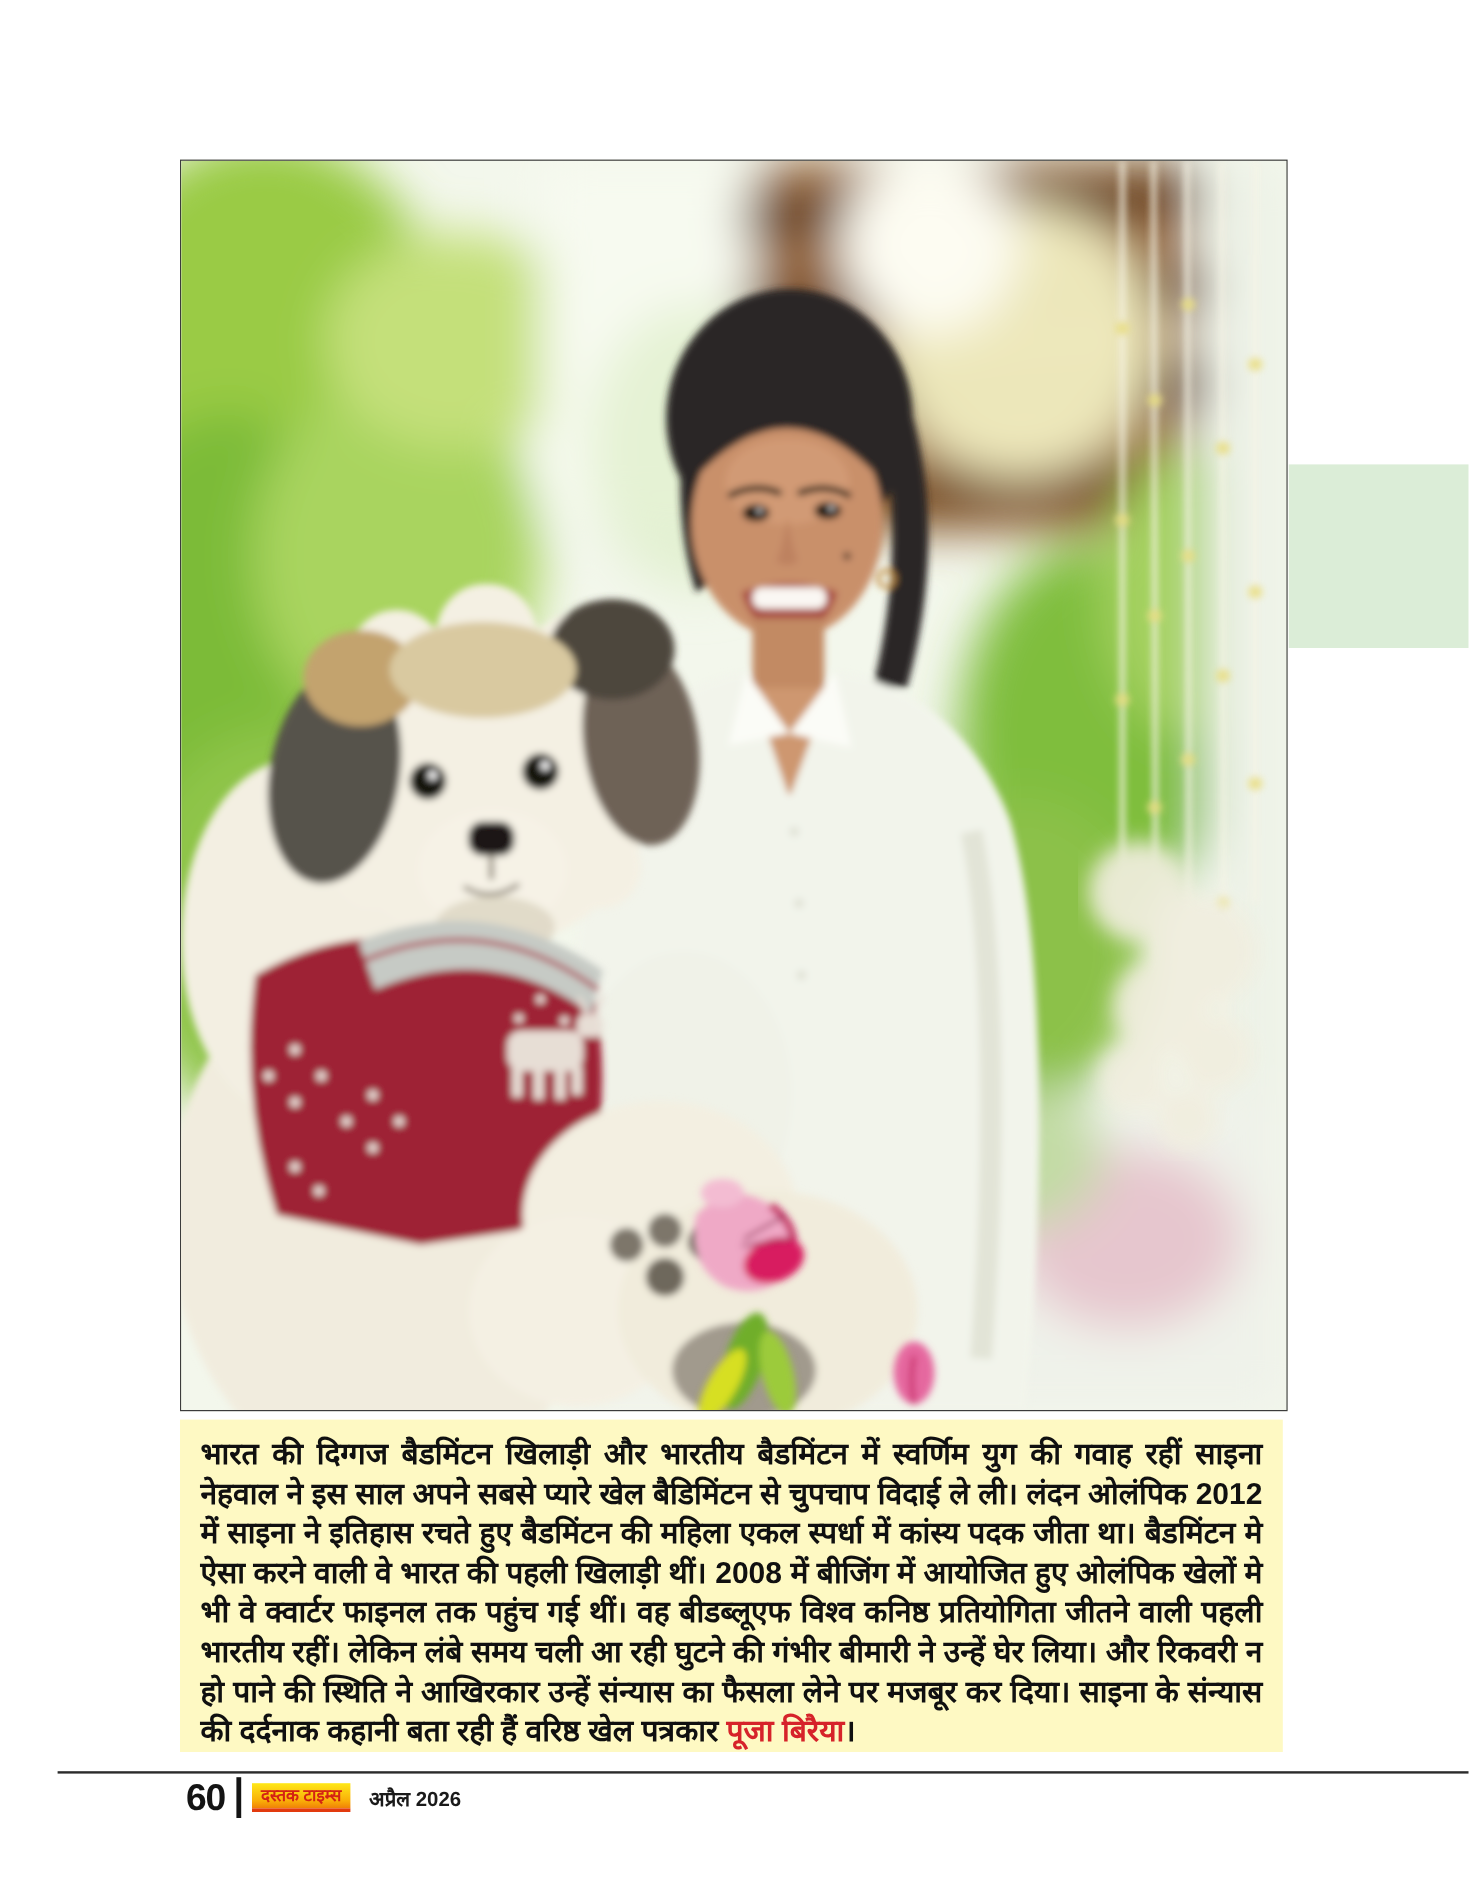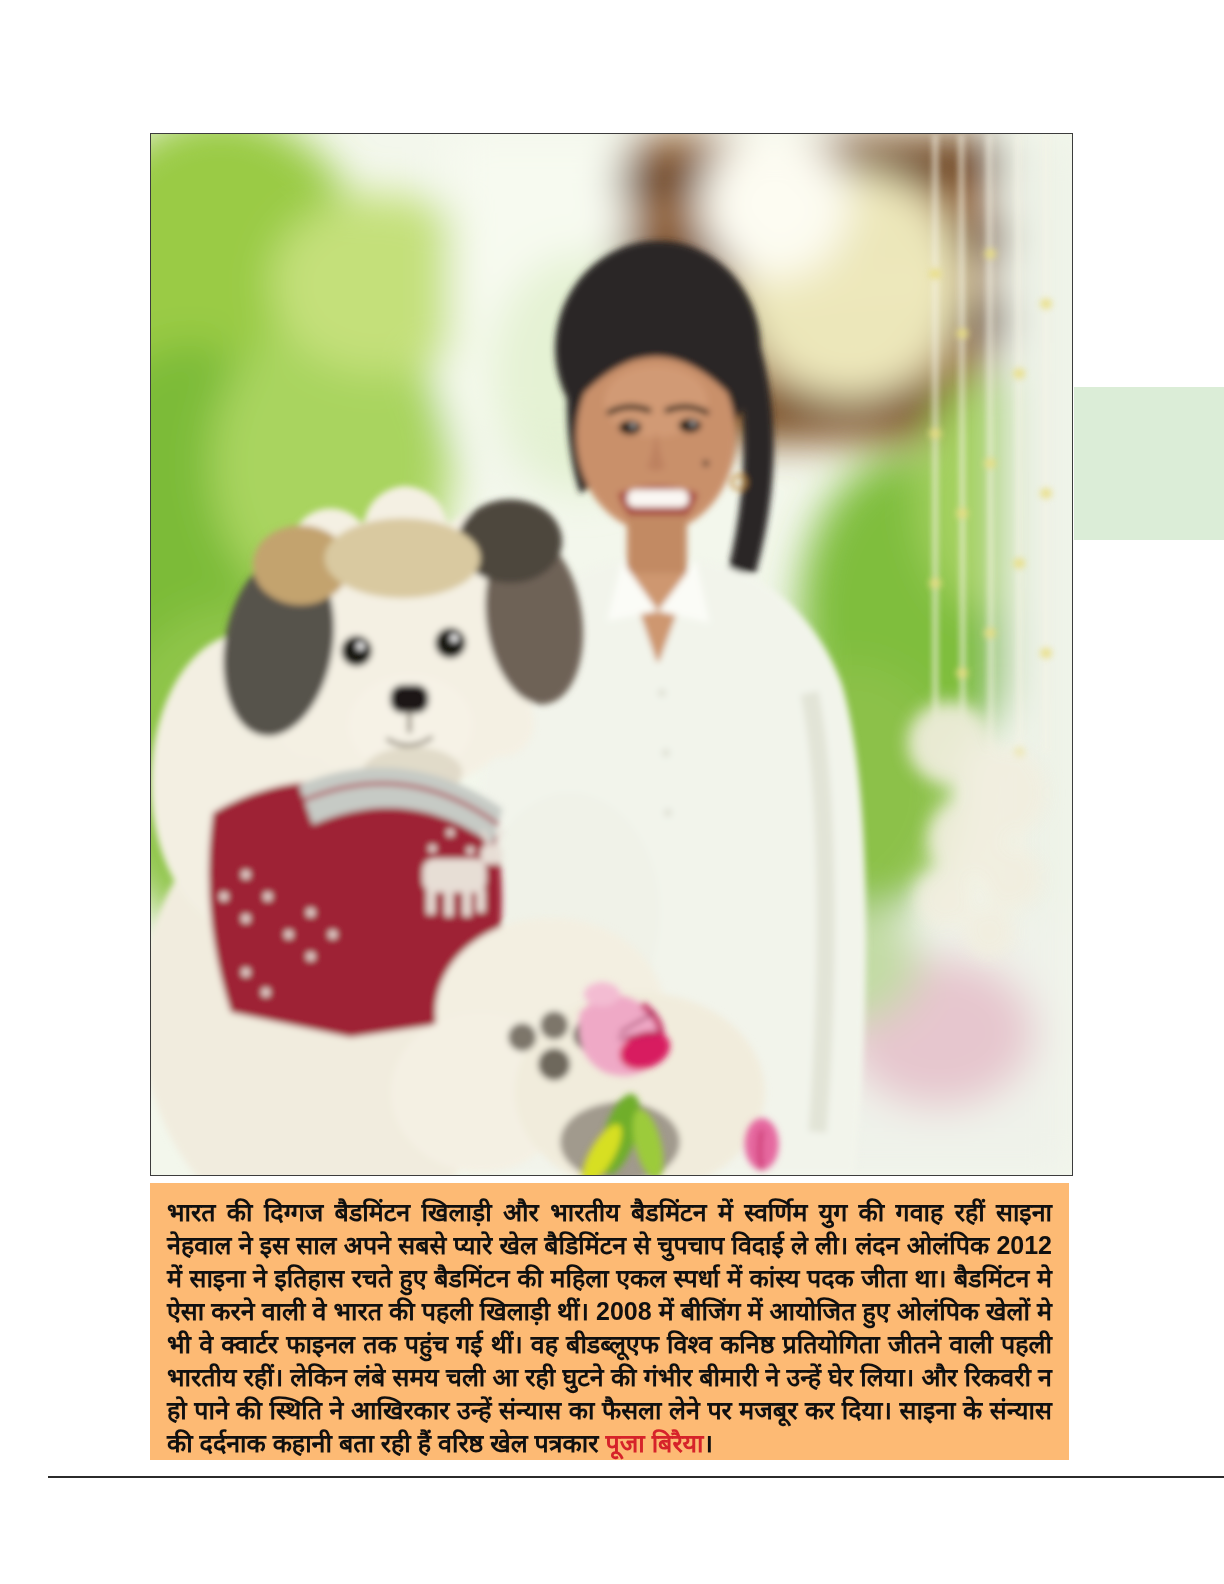--- a/index.html
+++ b/index.html
@@ -27,21 +27,21 @@
   }
   figure.photo svg{display:block;width:100%;height:100%;}
   
   .side-strip{
     position:absolute;left:1074px;top:387px;width:150px;height:153px;
     background:#DBEDD7;
   }
   
   .lede{
     position:absolute;left:150px;top:1183px;width:919px;height:277px;
-    background:#fdba74;box-sizing:border-box;padding:13px 17px 0 17px;overflow:hidden;
+    background:#fef9c3;box-sizing:border-box;padding:13px 17px 0 17px;overflow:hidden;
   }
   .lede p{
     margin:0;color:#101010;font-weight:bold;font-size:25px;line-height:33px;
     text-align:justify;
   }
   .lede .author{color:#D6232A;}
   
   .footer-rule{
     position:absolute;left:48px;top:1476px;width:1176px;height:2px;background:#2b2b2b;
   }
@@ -256,14 +256,20 @@
     </svg>
   </figure>
 
   <div class="side-strip"></div>
 
   <section class="lede">
     <p><span>भारत की दिग्गज बैडमिंटन खिलाड़ी और भारतीय बैडमिंटन में स्वर्णिम युग की गवाह रहीं साइना नेहवाल ने इस साल अपने सबसे प्यारे खेल बैडिमिंटन से चुपचाप विदाई ले ली। लंदन ओलंपिक 2012 में साइना ने इतिहास रचते हुए बैडमिंटन की महिला एकल स्पर्धा में कांस्य पदक जीता था। बैडमिंटन मे ऐसा करने वाली वे भारत की पहली खिलाड़ी थीं। 2008 में बीजिंग में आयोजित हुए ओलंपिक खेलों मे भी वे क्वार्टर फाइनल तक पहुंच गई थीं। वह बीडब्लूएफ विश्व कनिष्ठ प्रतियोगिता जीतने वाली पहली भारतीय रहीं। लेकिन लंबे समय चली आ रही घुटने की गंभीर बीमारी ने उन्हें घेर लिया। और रिकवरी न हो पाने की स्थिति ने आखिरकार उन्हें संन्यास का फैसला लेने पर मजबूर कर दिया। साइना के संन्यास की दर्दनाक कहानी बता रही हैं वरिष्ठ खेल पत्रकार </span><span class="author">पूजा बिरैया</span><span>।</span></p>
   </section>
 
   <div class="footer-rule"></div>
+  <footer class="page-footer">
+    <span class="pagenum">60</span>
+    <span class="footer-sep"></span>
+    <span class="mag-logo"><span>दस्तक टाइम्स</span></span>
+    <span class="issue">अप्रैल 2026</span>
+  </footer>
 
 </div>
 
 </body></html>

